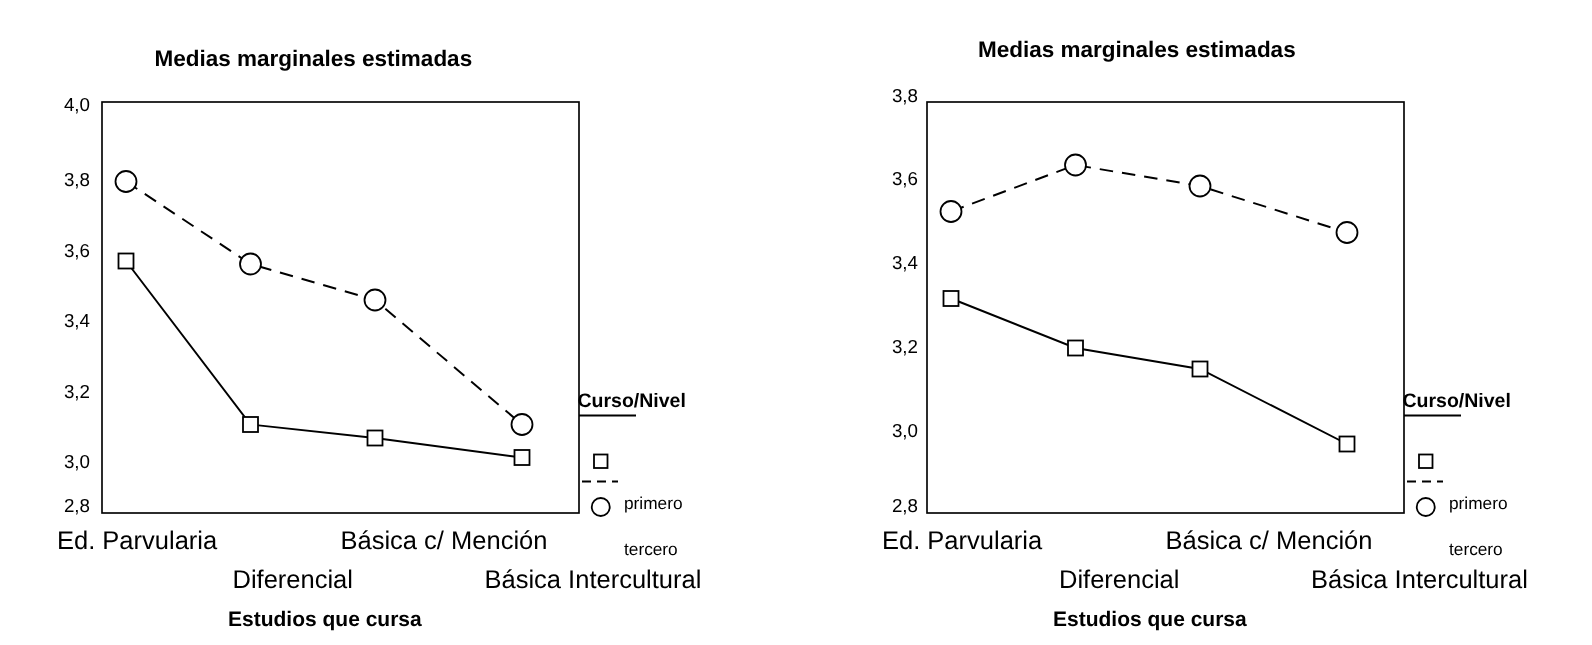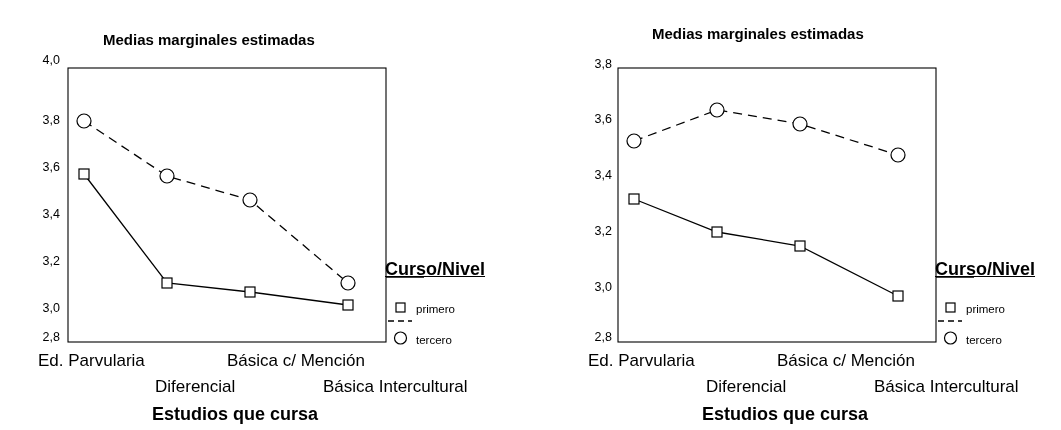--- a/index.html
+++ b/index.html
@@ -29,46 +29,46 @@
   #panel-right { left: 520px; }
 
   .chart-title {
     position: absolute;
     font-size: 15px;
     font-weight: bold;
     white-space: nowrap;
   }
   .axis-title {
     position: absolute;
-    font-size: 18px;
+    font-size: 14px;
     font-weight: bold;
     white-space: nowrap;
   }
   .tick-label {
     position: absolute;
     font-size: 12.5px;
     white-space: nowrap;
     text-align: right;
   }
   .cat-label {
     position: absolute;
     font-size: 17px;
     white-space: nowrap;
   }
   .legend-title {
     position: absolute;
-    font-size: 18px;
+    font-size: 13px;
     font-weight: bold;
     white-space: nowrap;
-    text-decoration: underline;
   }
   .legend-label {
     position: absolute;
     font-size: 11.5px;
     white-space: nowrap;
+    margin-top: 27px;
   }
   svg { position: absolute; top: 0; left: 0; overflow: visible; }
   .plotframe {
     fill: none;
     stroke: #000000;
     stroke-width: 1.1;
   }
   .series-line-solid {
     fill: none;
     stroke: #000000;
@@ -97,21 +97,21 @@
 </style>
 </head>
 <body>
 
 <div class="page">
 
   <div class="panel" id="panel-left">
 
     <div class="chart-title" style="left:103px; top:31px;">Medias marginales estimadas</div>
 
-    <div class="tick-label" style="left:24px; top:53px; width:36px;">4,0</div>
+    <div class="tick-label" style="left:24px; top:63px; width:36px;">4,0</div>
     <div class="tick-label" style="left:24px; top:113px; width:36px;">3,8</div>
     <div class="tick-label" style="left:24px; top:160px; width:36px;">3,6</div>
     <div class="tick-label" style="left:24px; top:207px; width:36px;">3,4</div>
     <div class="tick-label" style="left:24px; top:254px; width:36px;">3,2</div>
     <div class="tick-label" style="left:24px; top:301px; width:36px;">3,0</div>
     <div class="tick-label" style="left:24px; top:330px; width:36px;">2,8</div>
 
     <div class="cat-label" style="left:38px; top:351px;">Ed. Parvularia</div>
     <div class="cat-label" style="left:155px; top:377px;">Diferencial</div>
     <div class="cat-label" style="left:227px; top:351px;">Básica c/ Mención</div>

